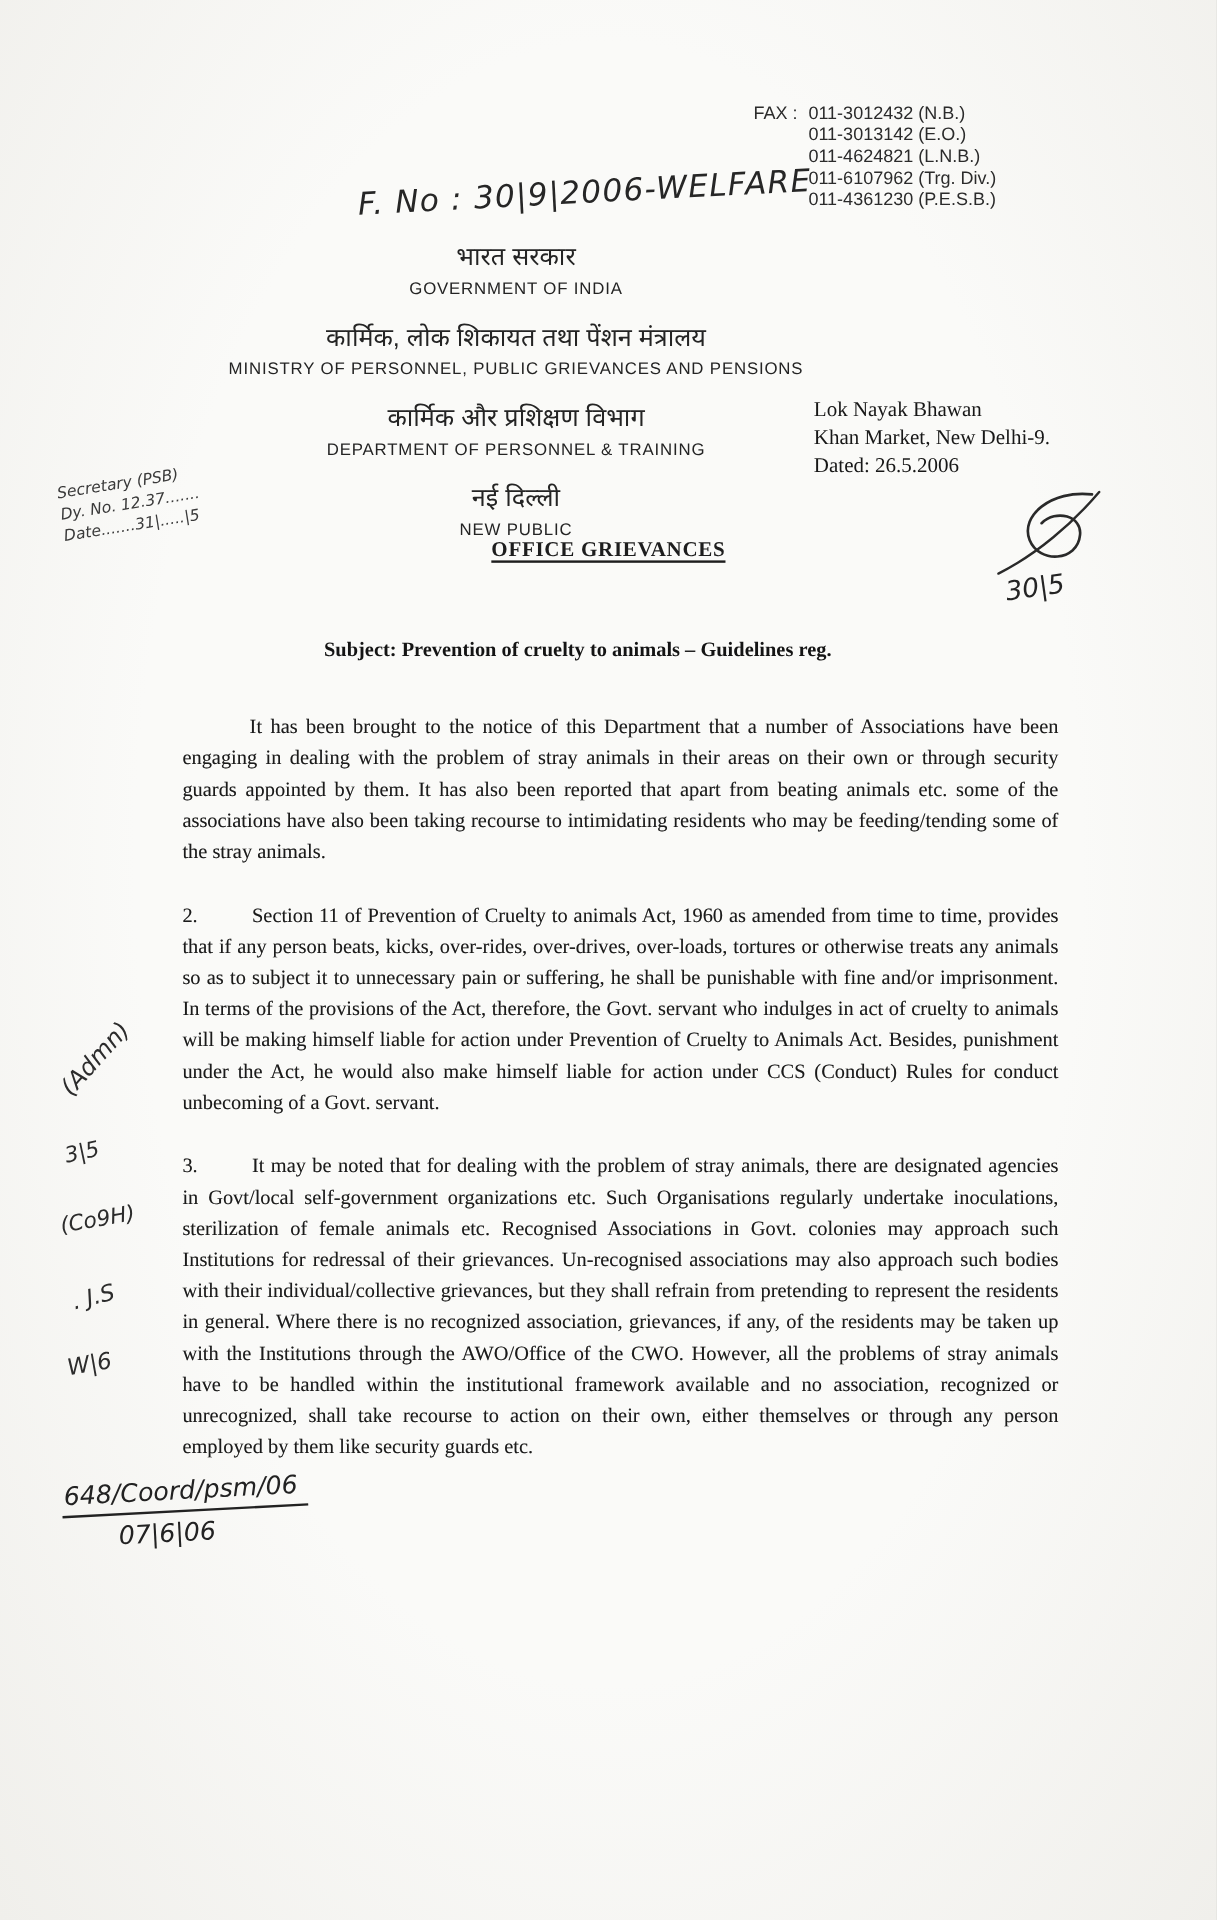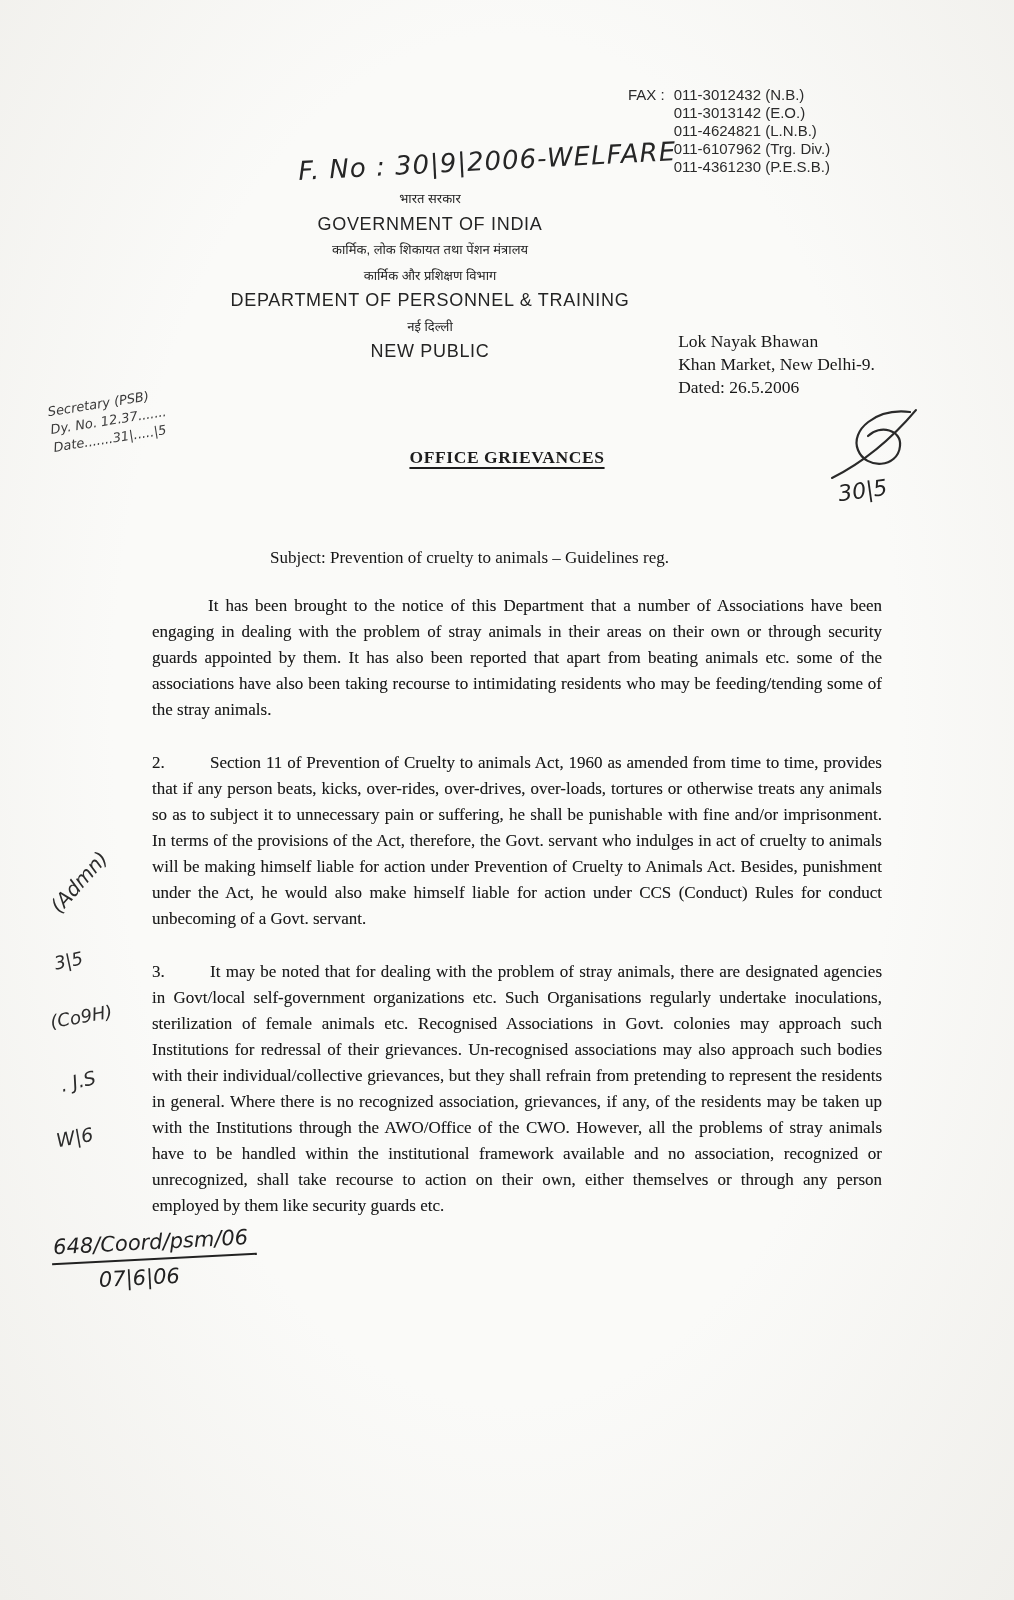--- a/index.html
+++ b/index.html
@@ -48,22 +48,22 @@
   .org-header {
     position: absolute;
     top: 186px;
     left: 88px;
     width: 684px;
     text-align: center;
     font-family: "Liberation Sans", sans-serif;
     color: #242424;
   }
   .org-header div { line-height: 25.5px; }
-  .org-header .en { font-size: 18px; letter-spacing: 0.7px; }
-  .org-header .hi { font-size: 13px; }
+  .org-header .en { font-size: 14px; letter-spacing: 0.7px; }
+  .org-header .hi { font-size: 21px; margin-top: 16px; }
 
   
   .address {
     position: absolute;
     top: 330px;
     right: 139px;
     text-align: left;
     font-size: 17.5px;
     line-height: 23px;
     color: #171717;
@@ -110,24 +110,23 @@
     font-family: "DejaVu Sans", sans-serif;
     font-style: italic;
     font-size: 22px;
     color: #242424;
   }
 
   .subject {
     position: absolute;
     top: 532px;
     left: 270px;
-    font-weight: normal;
+    font-weight: bold;
     font-size: 17px;
     color: #141414;
-    margin-top: 16px;
   }
 
   
   .body-text {
     position: absolute;
     top: 593px;
     left: 152px;
     width: 730px;
     font-size: 17px;
     line-height: 26px;
@@ -182,20 +181,21 @@
       <div>011-4361230 (P.E.S.B.)</div>
     </div>
   </div>
 
   <div class="fno">F. No : 30|9|2006-WELFARE</div>
 
   <div class="org-header">
     <div class="hi">भारत सरकार</div>
     <div class="en">GOVERNMENT OF INDIA</div>
     <div class="hi">कार्मिक, लोक शिकायत तथा पेंशन मंत्रालय</div>
+    <div class="en">MINISTRY OF PERSONNEL, PUBLIC GRIEVANCES AND PENSIONS</div>
     <div class="hi">कार्मिक और प्रशिक्षण विभाग</div>
     <div class="en">DEPARTMENT OF PERSONNEL &amp; TRAINING</div>
     <div class="hi">नई दिल्ली</div>
     <div class="en">NEW PUBLIC</div>
   </div>
 
   <div class="address">
     <div>Lok Nayak Bhawan</div>
     <div>Khan Market, New Delhi-9.</div>
     <div>Dated: 26.5.2006</div>

